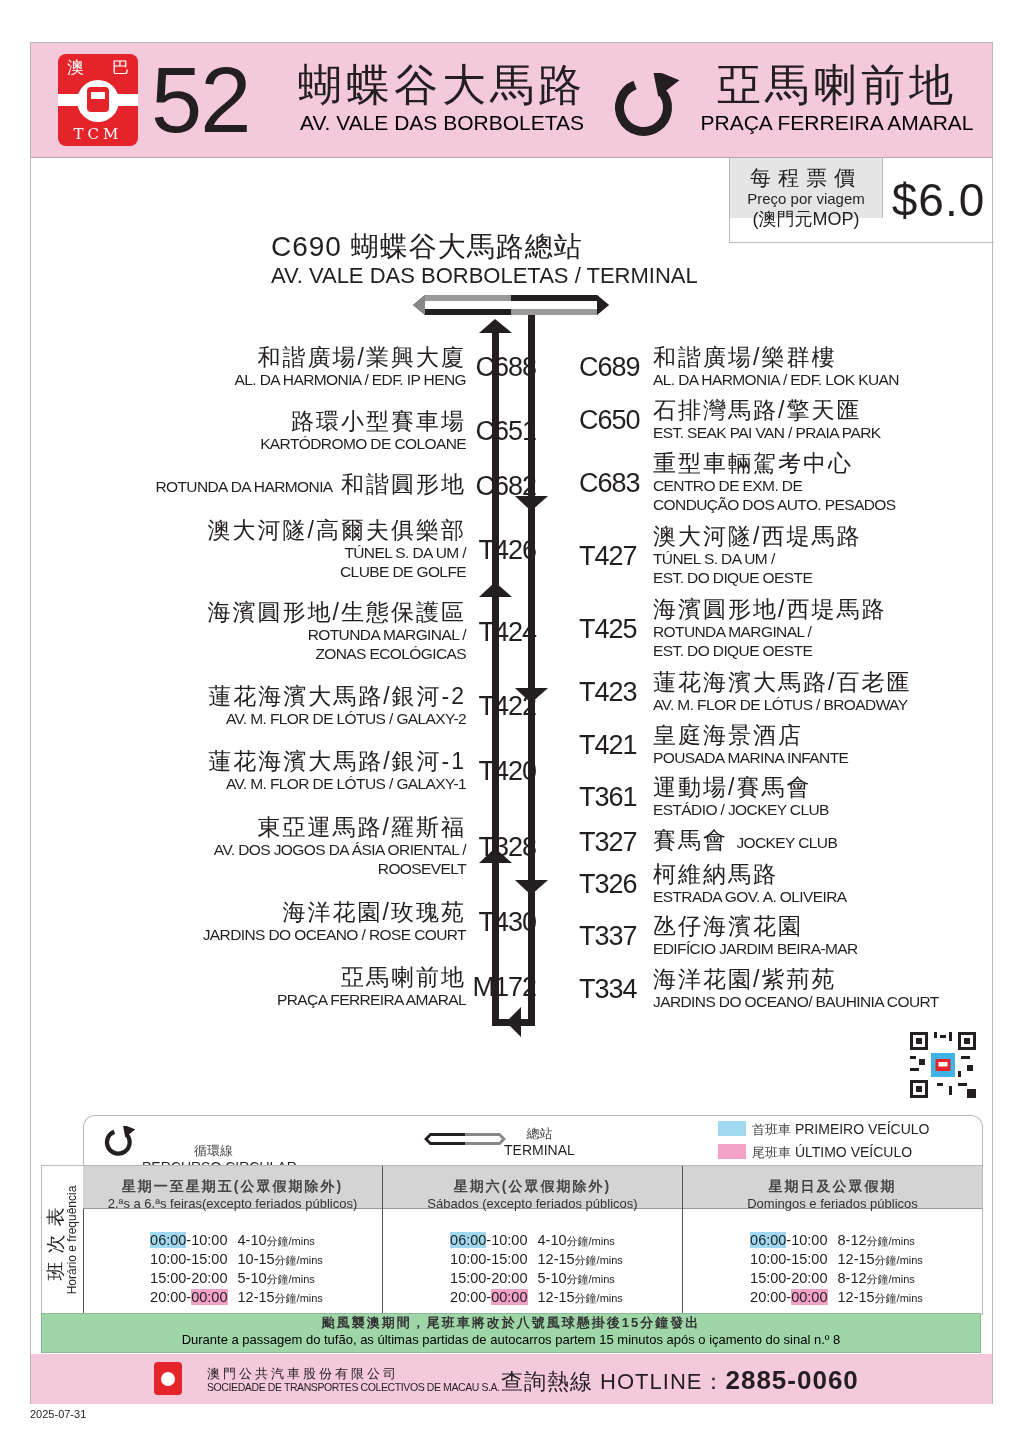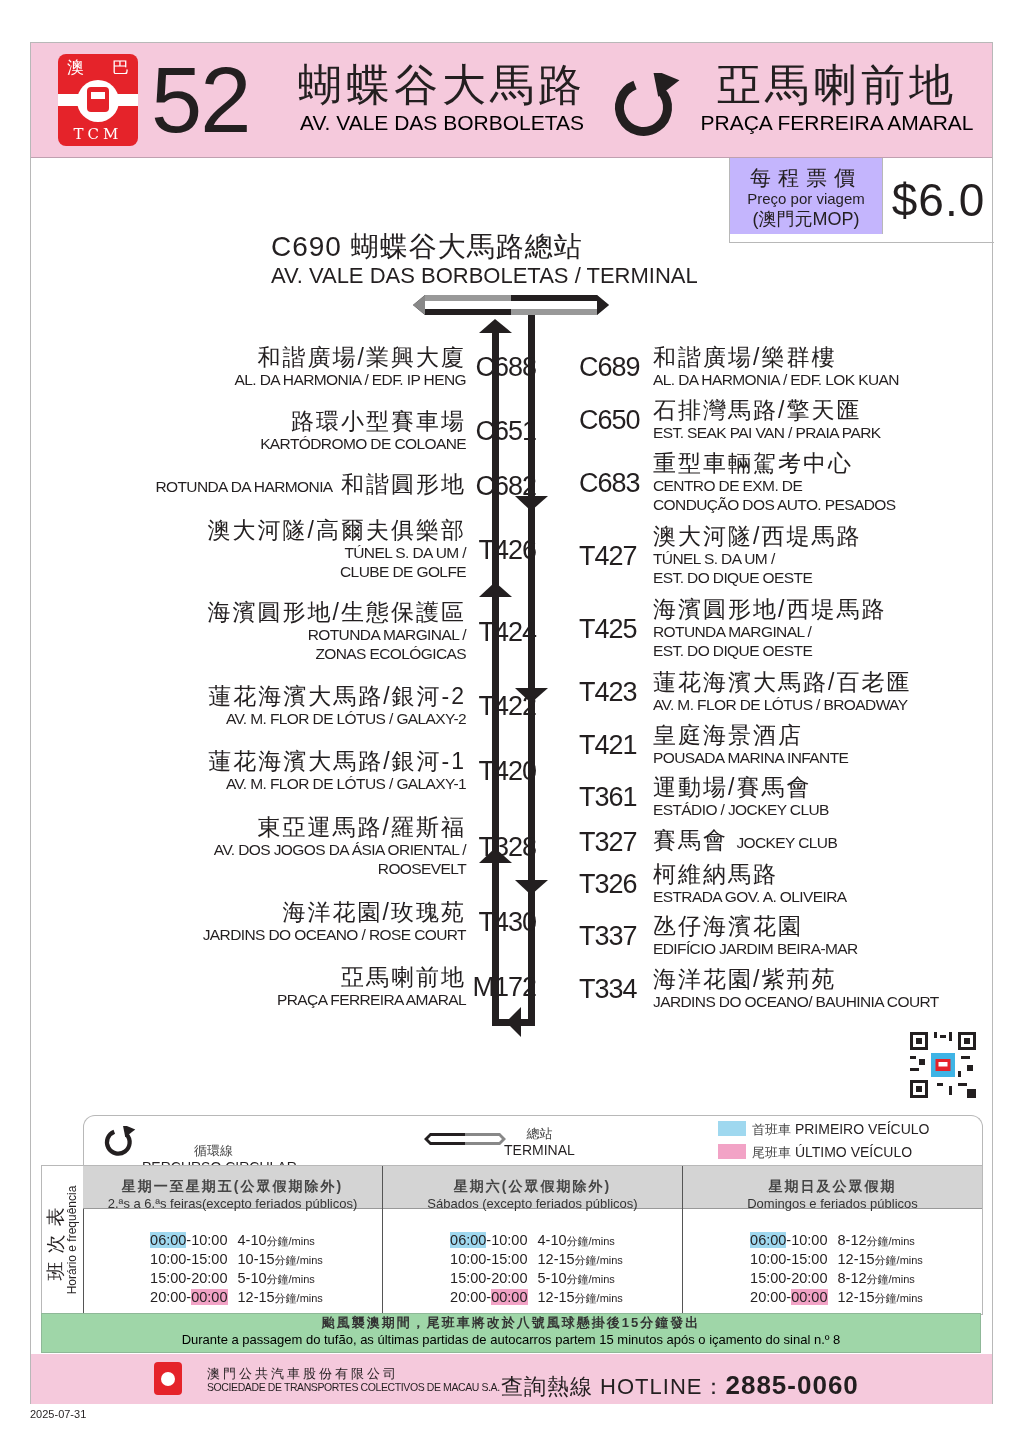--- a/index.html
+++ b/index.html
@@ -19,21 +19,21 @@
   .route-no { position: absolute; left: 120px; top: 2px; font-size: 92px; line-height: 110px; color: #231f20; letter-spacing: -2px; }
   .dest { position: absolute; text-align: center; }
   .dest .zh { font-size: 44px; line-height: 52px; letter-spacing: 4px; color: #231f20; }
   .dest .pt { font-size: 21px; line-height: 24px; color: #000000; }
   .dest-from { left: 256px; top: 16px; width: 310px; }
   .dest-to { left: 660px; top: 16px; width: 292px; }
   .circ-icon { position: absolute; left: 578px; top: 30px; width: 72px; height: 72px; }
 
   
   .fare { position: absolute; left: 698px; top: 115px; width: 264px; height: 84px; border-bottom: 1px solid #b8b8b8; border-left: 1px solid #b8b8b8; }
-  .fare-label { position: absolute; left: 0; top: 0; width: 152px; height: 76px; background: #c4b5fd; text-align: center; border-right: 1px solid #b8b8b8; }
+  .fare-label { position: absolute; left: 0; top: 0; width: 152px; height: 60px; background: #e5e5e5; text-align: center; border-right: 1px solid #b8b8b8; }
   .fare-label .zh { font-size: 21px; letter-spacing: 7px; margin-top: 8px; line-height: 24px; }
   .fare-label .pt { font-size: 15px; line-height: 18px; }
   .fare-label .cur { font-size: 18px; line-height: 22px; }
   .fare-value { position: absolute; left: 153px; top: 0; width: 111px; height: 84px; font-size: 46px; line-height: 84px; text-align: center; letter-spacing: 1px; }
 
   
   .terminal { position: absolute; left: 240px; top: 188px; width: 480px; }
   .terminal .zh { font-size: 28px; line-height: 32px; letter-spacing: 1px; }
   .terminal .pt { font-size: 22px; line-height: 26px; }
 
@@ -82,21 +82,21 @@
   .typhoon { position: absolute; left: 10px; top: 1270px; width: 940px; height: 40px; background: #9fd6a8; border: 1px solid #8fb898; box-sizing: border-box; text-align: center; }
   .typhoon .zh { font-size: 13px; font-weight: bold; letter-spacing: 2px; line-height: 18px; color: #333; }
   .typhoon .pt { font-size: 13px; line-height: 16px; color: #000000; }
 
   .footer { position: absolute; left: 0; top: 1311px; width: 961px; height: 50px; background: #f5c9dc; }
   .footer .flogo { position: absolute; left: 123px; top: 8px; width: 28px; height: 33px; background: #e5232a; border-radius: 4px; }
   .footer .flogo::after { content: ""; position: absolute; left: 7px; top: 10px; width: 14px; height: 14px; border-radius: 50%; background: #fff; }
   .footer .company { position: absolute; left: 176px; top: 12px; }
   .footer .company .zh { font-size: 13px; letter-spacing: 3px; line-height: 15px; font-family: "DejaVu Serif", serif; }
   .footer .company .pt { font-size: 10.5px; line-height: 13px; letter-spacing: -0.4px; }
-  .footer .hotline { position: absolute; left: 470px; top: 10px; font-size: 22px; line-height: 42px; letter-spacing: 1px; text-align: right; }
+  .footer .hotline { position: absolute; left: 470px; top: 10px; font-size: 22px; line-height: 32px; letter-spacing: 1px; text-align: right; }
   .footer .hotline .num { font-size: 26px; font-weight: bold; }
 
   .date { position: absolute; left: 30px; top: 1408px; font-size: 11px; color: #231f20; }
 </style>
 </head>
 <body>
 
 <div class="sheet">
 
   <div class="header">

